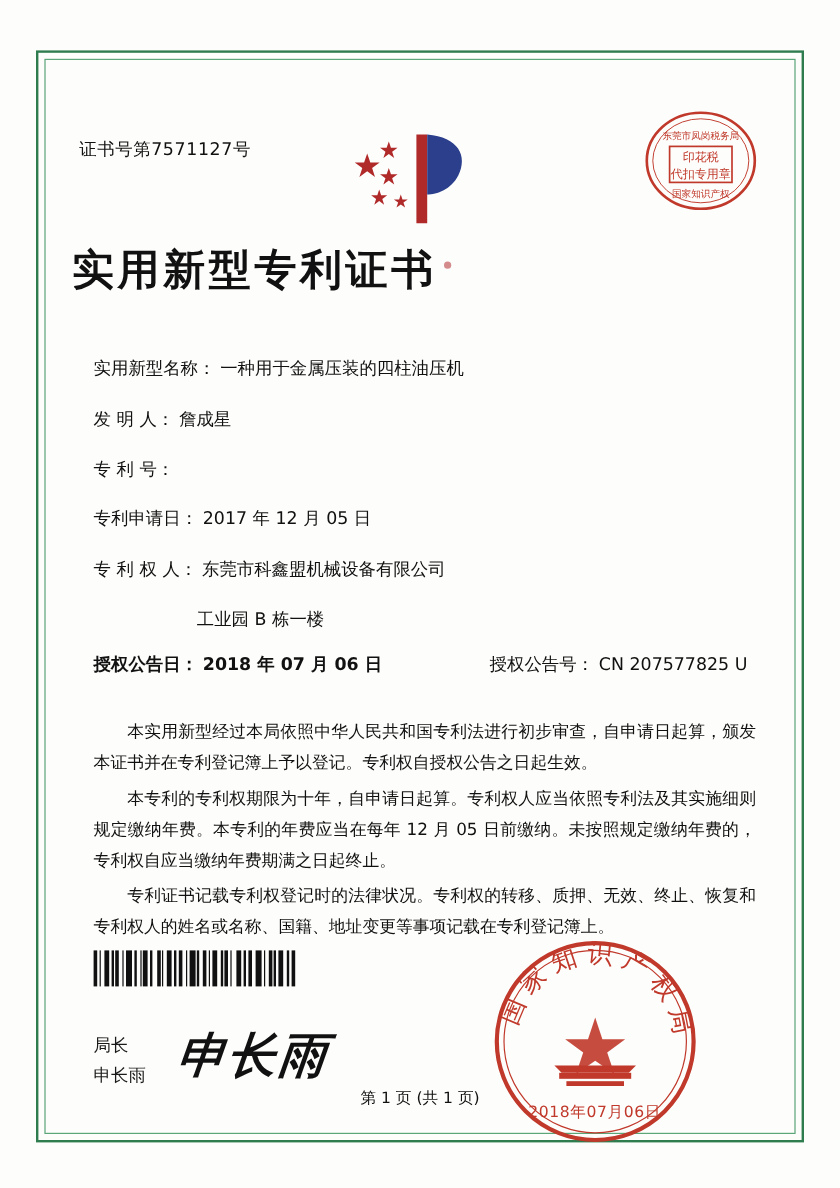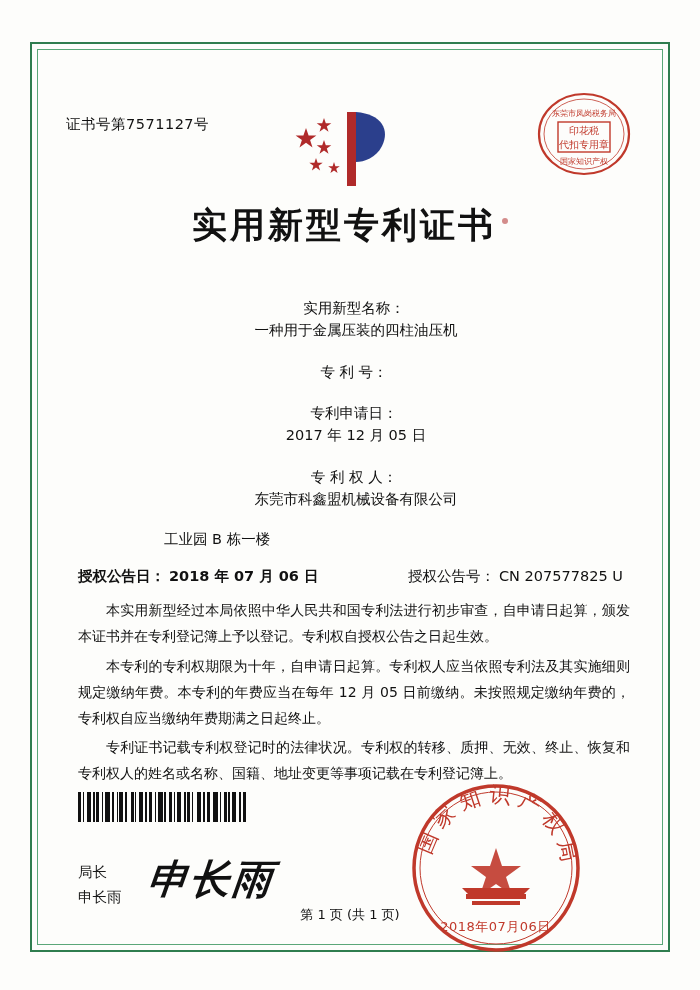--- a/index.html
+++ b/index.html
@@ -64,21 +64,20 @@
     top: 16px;
     width: 96px;
     height: 96px;
   }
 
   .title {
     position: absolute;
     top: 132px;
     left: 0;
     right: 0;
-    text-align: center;
     font-size: 35px;
     font-weight: bold;
     letter-spacing: 3px;
     color: #111;
     font-family: "DejaVu Sans", "Liberation Sans", sans-serif;
   }
   .title-dot {
     display: inline-block;
     width: 6px; height: 6px;
     background: #b03030;
@@ -89,25 +88,24 @@
   }
 
   .fields {
     position: absolute;
     top: 228px;
     left: 18px;
     right: 10px;
   }
   .field-row {
     display: flex;
-    align-items: center;
+    align-items: flex-start;
     margin-bottom: 20px;
     font-size: 14.5px;
     line-height: 1.5;
-    flex-direction: column;
   }
   .field-label {
     white-space: nowrap;
     color: #111;
   }
   .field-value {
     color: #111;
     padding-left: 4px;
   }
   .field-row.wide .field-value { max-width: 470px; }
@@ -246,20 +244,24 @@
       <span>实用新型专利证书</span><span class="title-dot"></span>
     </div>
 
     <div class="fields">
 
       <div class="field-row">
         <span class="field-label">实用新型名称：</span>
         <span class="field-value">一种用于金属压装的四柱油压机</span>
       </div>
 
+      <div class="field-row">
+        <span class="field-label">发 明 人：</span>
+        <span class="field-value">詹成星</span>
+      </div>
 
       <div class="field-row">
         <span class="field-label">专 利 号：</span>
       </div>
 
       <div class="field-row">
         <span class="field-label">专利申请日：</span>
         <span class="field-value">2017 年 12 月 05 日</span>
       </div>
 

